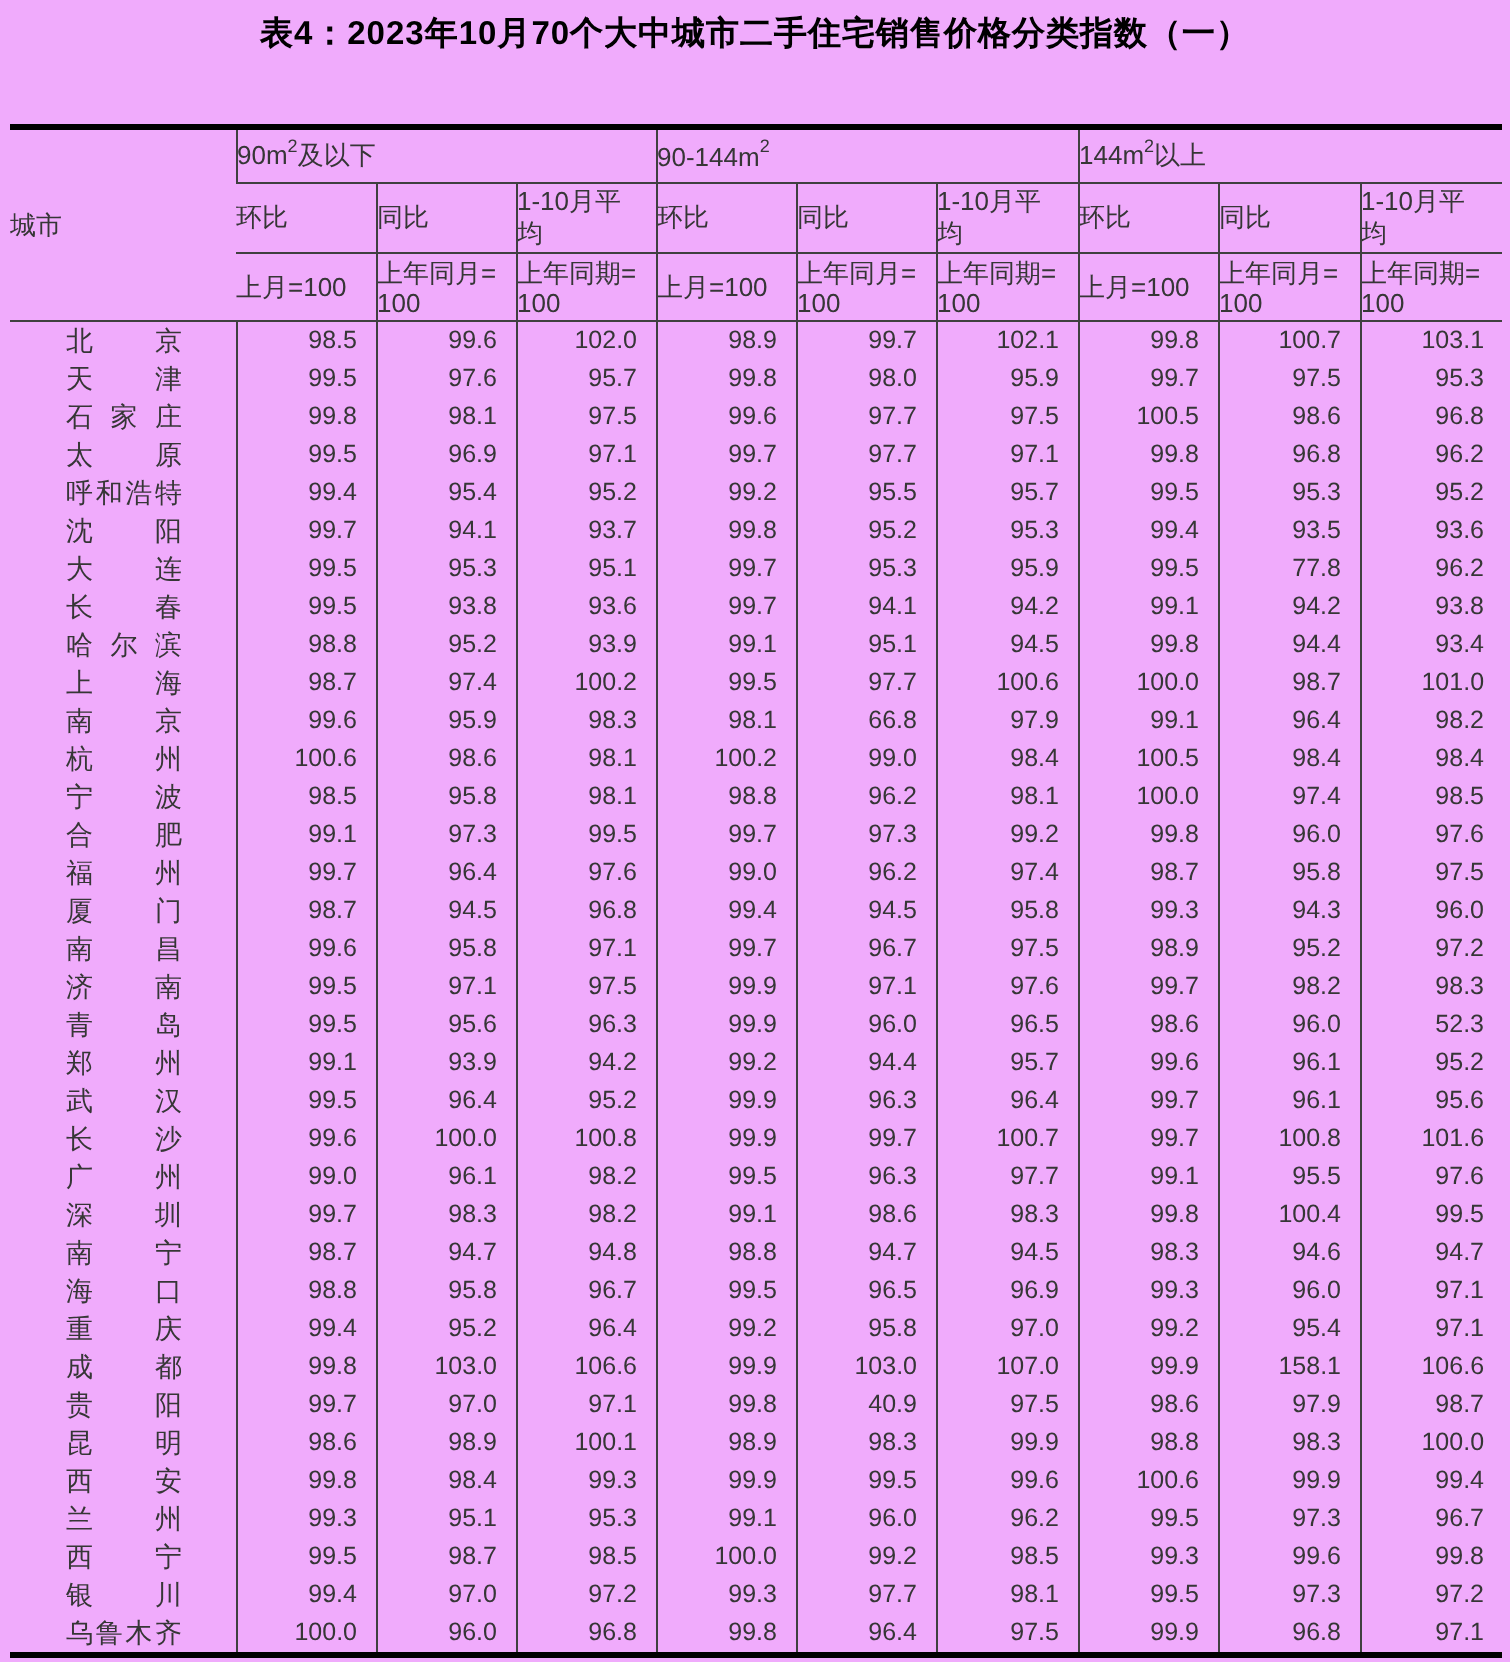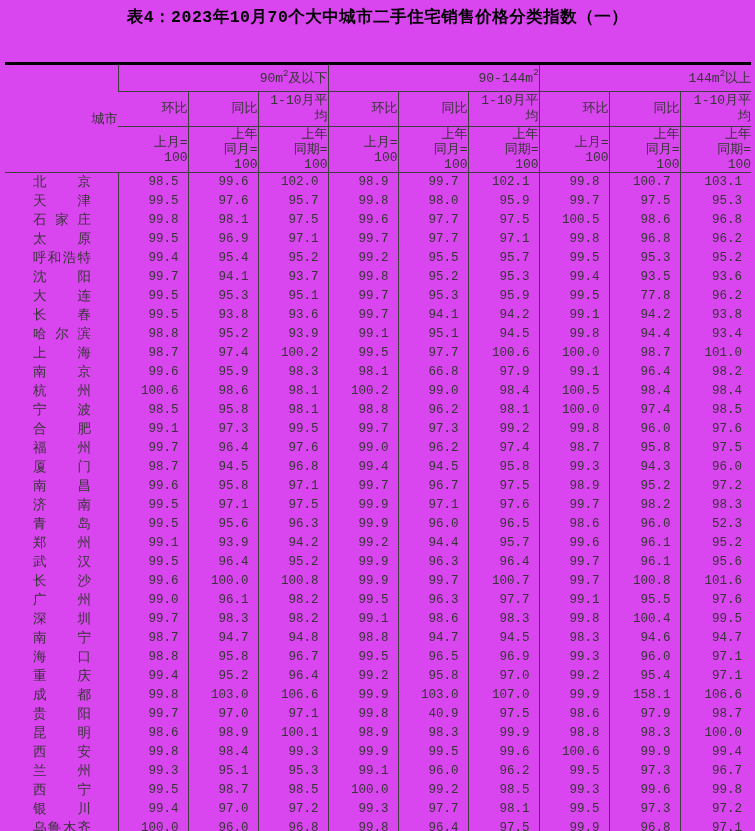--- a/index.html
+++ b/index.html
@@ -1,20 +1,20 @@
 <!DOCTYPE html>
 <html><head>
 <meta charset="utf-8">
 <style>
   html,body{margin:0;padding:0;background:#ffffff;}
   .page{
     position:relative;
     width:755px;height:831px;
-    background:#d946ef;
-    font-family:Liberation Mono, monospace;
+    background:#f0abfc;
+    font-family:Liberation Sans, sans-serif;
     color:#363636;
     overflow:hidden;
   }
   .title{
     position:absolute;top:6px;left:0;width:755px;
     text-align:center;
     font-size:16.5px;font-weight:bold;color:#000000;
     letter-spacing:0.5px;
   }
   table.price-table{
@@ -34,30 +34,30 @@
   
   .price-table th + th,
   .price-table td + td,
   .price-table th + td,
   .price-table td + th{
     border-left:1px solid #404040;
   }
   
   .price-table thead th{
     border-bottom:1px solid #404040;
-    text-align:right;
+    text-align:left;
     font-size:13px;
     vertical-align:middle;
   }
   .row-group th{height:26px;}
   .row-metric th{height:34px;}
   .row-base th{height:33px;font-size:12px;line-height:15px;}
   .base-wrap{
     display:inline-block;max-width:64px;
-    word-break:break-all;line-height:15px;margin-left:32px;
+    word-break:break-all;line-height:15px;
   }
   .metric-wrap{display:inline-block;max-width:58px;line-height:16px;}
   th.city-h{
     font-size:13.5px;
     vertical-align:middle;
     border-bottom:1px solid #404040;
   }
   sup.sq{font-size:9px;line-height:0;position:relative;top:-1px;}
   
   .price-table tbody td{

